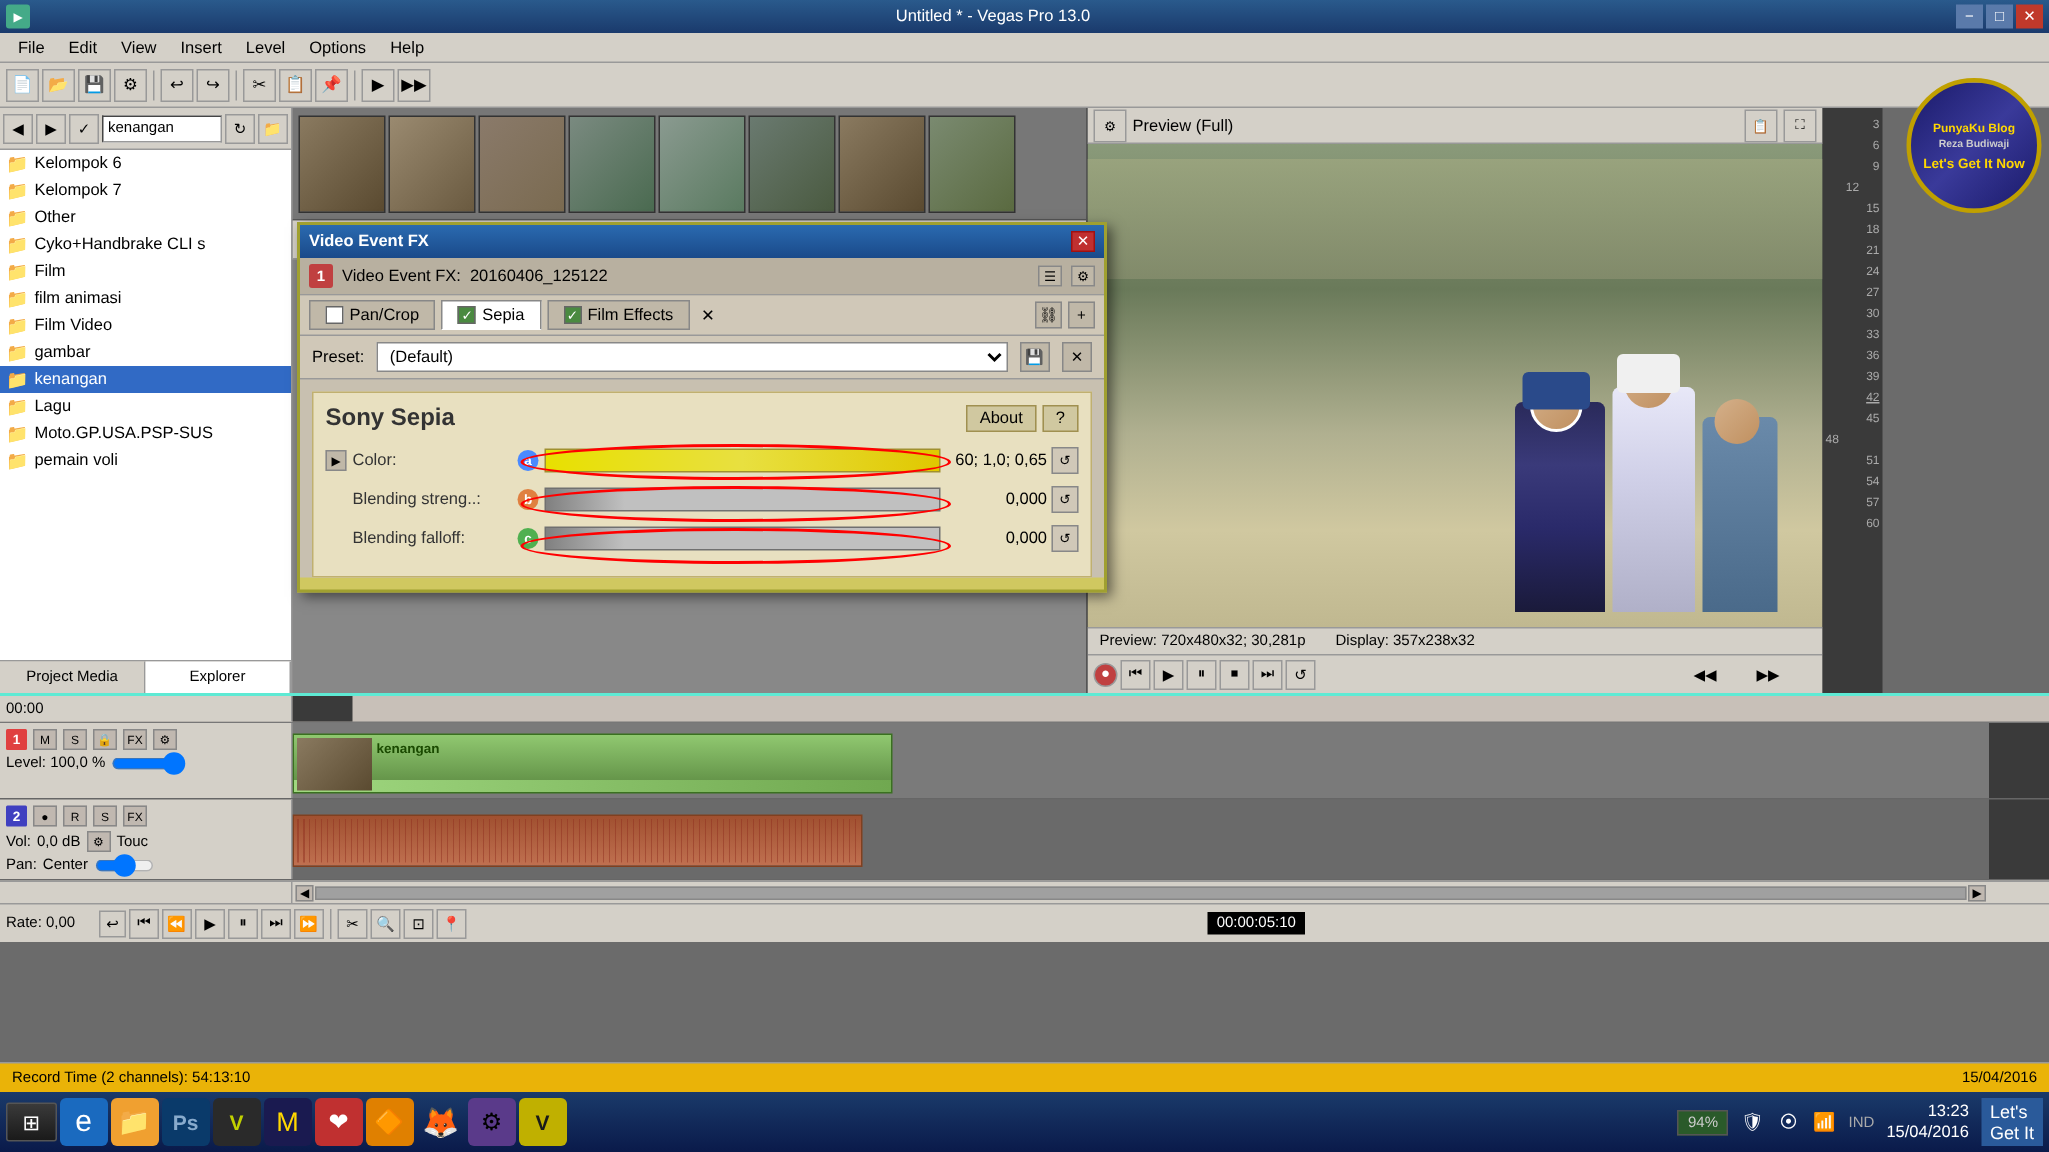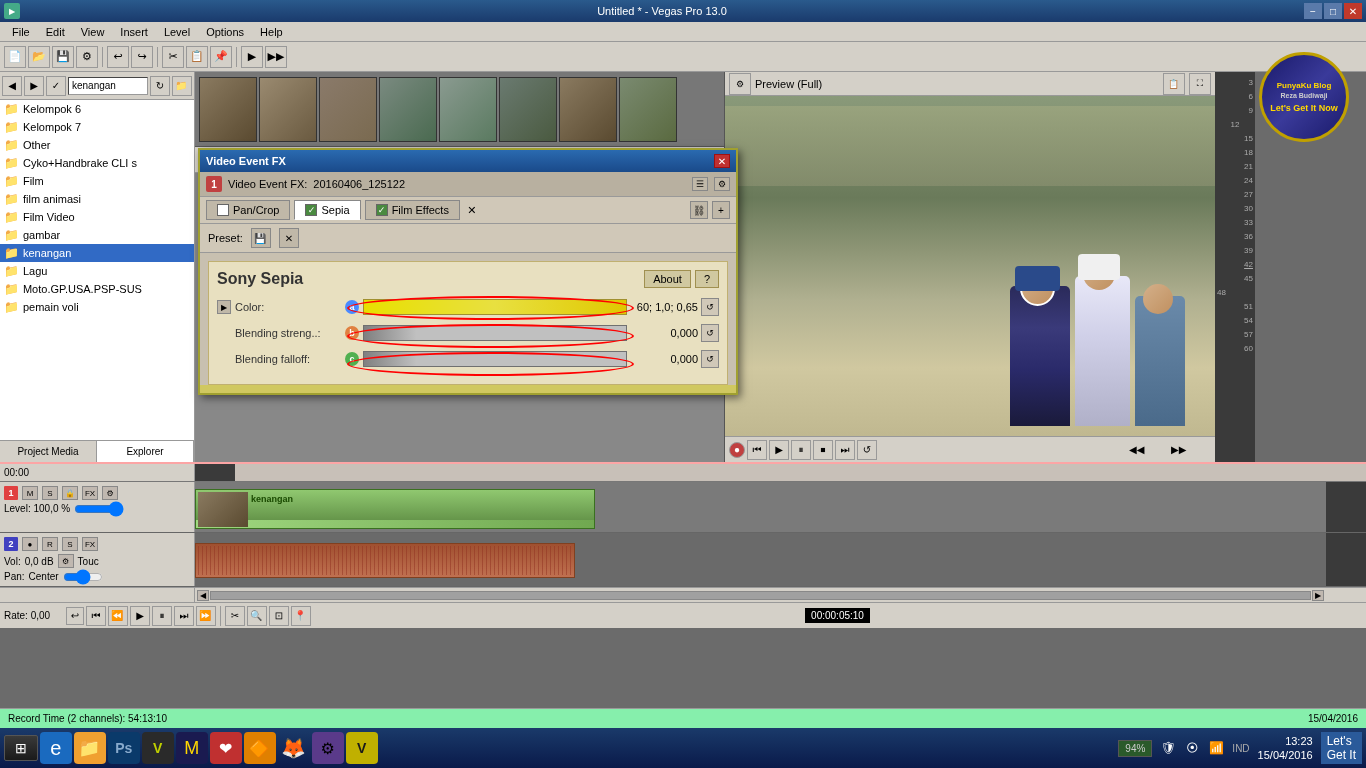--- a/index.html
+++ b/index.html
@@ -90,21 +90,21 @@
     .ind-a { background: #4a8aff; }
     .ind-b { background: #e08040; }
     .ind-c { background: #50b050; }
     .fx-slider-container { flex: 1; position: relative; }
     .fx-slider { width: 100%; height: 16px; background: linear-gradient(to right, #d0c060 0%, #f0e080 100%); border: 1px solid #a09030; position: relative; }
     .fx-slider-gray { width: 100%; height: 16px; background: linear-gradient(to right, #808080 0%, #c0c0c0 20%); border: 1px solid #707070; }
     .fx-value { min-width: 65px; text-align: right; font-size: 11px; margin-left: 6px; }
     .fx-reset { width: 18px; height: 18px; background: #d0c8b8; border: 1px solid #888; cursor: pointer; display: flex; align-items: center; justify-content: center; font-size: 9px; margin-left: 3px; }
 
     
-    #logo-area { position: absolute; top: 52px; right: 12px; width: 95px; height: 95px; z-index: 50; }
+    #logo-area { position: absolute; top: 52px; right: 0; width: 95px; height: 95px; z-index: 50; }
 
     
     .track-num { width: 14px; height: 14px; background: #e04040; border-radius: 1px; color: white; font-size: 9px; display: flex; align-items: center; justify-content: center; font-weight: bold; }
     .track-num2 { width: 14px; height: 14px; background: #4040c0; border-radius: 1px; color: white; font-size: 9px; display: flex; align-items: center; justify-content: center; font-weight: bold; }
 
     select { font-size: 11px; }
     input[type=range] { width: 100%; }
   </style>
 </head>
 <body>
@@ -265,20 +265,24 @@
           <div style="width:55px; height:150px; background: linear-gradient(to bottom, #e8e8f8 0%, #d0d0e8 40%, #b0b0c8 100%); border-radius: 5px 5px 0 0; position:relative;">
             <div style="position:absolute; top:-18px; left:8px; width:32px; height:32px; border-radius:50%; background: linear-gradient(135deg, #d4b08a, #c09060);"></div>
             <div style="position:absolute; top:-22px; left:3px; width:42px; height:26px; background: #f0f0f0; border-radius:4px;"></div>
           </div>
 
           <div style="width:50px; height:130px; background: linear-gradient(to bottom, #6a8aaa 0%, #5a7a9a 50%, #4a6a8a 100%); border-radius: 5px 5px 0 0; position:relative;">
             <div style="position:absolute; top:-12px; left:8px; width:30px; height:30px; border-radius:50%; background: linear-gradient(135deg, #d4b08a, #c09060);"></div>
           </div>
         </div>
       </div>
+    </div>
+    <div style="background: #d4d0c8; height:18px; display:flex; align-items:center; padding:0 8px; font-size:10px; border-top:1px solid #999;">
+      <span>Preview: 720x480x32; 30,281p</span>
+      <span style="margin-left:20px;">Display: 357x238x32</span>
     </div>
 
     <div id="timeline-controls" style="background:#d4d0c8; height:26px; display:flex; align-items:center; gap:2px; padding:2px 4px; border-top:1px solid #999;">
       <button class="tl-btn" style="background:#c04040; color:white; border-radius:50%; width:16px; height:16px;">●</button>
       <button class="tl-btn">⏮</button>
       <button class="tl-btn">▶</button>
       <button class="tl-btn">⏸</button>
       <button class="tl-btn">⏹</button>
       <button class="tl-btn">⏭</button>
       <button class="tl-btn">↺</button>
@@ -305,21 +309,21 @@
     <div style="color:#aaa; font-size:8px; text-align:right; line-height:14px;text-decoration:underline;">42</div>
     <div style="color:#aaa; font-size:8px; text-align:right; line-height:14px;">45</div>
     <div style="color:#aaa; font-size:8px; text-align:left; line-height:14px;">48</div>
     <div style="color:#aaa; font-size:8px; text-align:right; line-height:14px;">51</div>
     <div style="color:#aaa; font-size:8px; text-align:right; line-height:14px;">54</div>
     <div style="color:#aaa; font-size:8px; text-align:right; line-height:14px;">57</div>
     <div style="color:#aaa; font-size:8px; text-align:right; line-height:14px;">60</div>
   </div>
 </div>
 
-<div style="height: 140px; display:flex; flex-direction:column; border-top: 2px solid #fca5a5;">
+<div style="height: 140px; display:flex; flex-direction:column; border-top: 2px solid #5eead4;">
 
   <div style="height:20px; background:#c8c0b8; display:flex; border-bottom:1px solid #777;">
     <div style="width:195px; background:#d4d0c8; border-right:1px solid #999; display:flex; align-items:center; padding:0 4px; font-size:10px;">00:00</div>
     <div style="width:40px; background:#3a3a3a;"></div>
   </div>
 
   <div style="height:55px; display:flex; border-bottom:1px solid #666;">
     <div style="width:195px; background:#d4d0c8; border-right:1px solid #999; padding:4px; display:flex; flex-direction:column; gap:3px;">
       <div style="display:flex; align-items:center; gap:4px;">
         <div class="track-num">1</div>
@@ -398,21 +402,21 @@
   <div class="tb-sep"></div>
   <button class="tl-btn">✂</button>
   <button class="tl-btn">🔍</button>
   <button class="tl-btn">⊡</button>
   <button class="tl-btn">📍</button>
   <div style="flex:1;"></div>
   <span style="font-size:10px; background:black; color:white; padding:2px 6px;">00:00:05:10</span>
   <div style="flex:1;"></div>
 </div>
 
-<div id="status-bar" style="background:#86efac; height:20px; display:flex; align-items:center; padding:0 8px; font-size:10px; border-top:1px solid #999; position:absolute; bottom:40px; left:0; right:0;">
+<div id="status-bar" style="background:#eab308; height:20px; display:flex; align-items:center; padding:0 8px; font-size:10px; border-top:1px solid #999; position:absolute; bottom:40px; left:0; right:0;">
   <span>Record Time (2 channels): 54:13:10</span>
   <div style="flex:1;"></div>
   <span>15/04/2016</span>
 </div>
 
 <div id="taskbar">
   <div class="taskbar-start">
     <span style="font-size:14px;">⊞</span>
   </div>
   <div class="taskbar-app" style="background:#1a6abf; color:white; font-size:20px;">e</div>
@@ -476,20 +480,23 @@
         <span>Film Effects</span>
       </div>
       <button style="width:16px;height:16px;background:none;border:none;font-size:11px;cursor:pointer;">✕</button>
       <div style="flex:1;"></div>
       <button style="width:18px;height:18px;background:#c0b8a8;border:1px solid #888;font-size:10px;cursor:pointer;">⛓</button>
       <button style="width:18px;height:18px;background:#c0b8a8;border:1px solid #888;font-size:10px;cursor:pointer;">+</button>
     </div>
 
     <div id="vfx-preset-row">
       <span>Preset:</span>
+      <select id="preset-dropdown">
+        <option>(Default)</option>
+      </select>
       <button class="preset-btn">💾</button>
       <button class="preset-btn">✕</button>
     </div>
 
     <div id="sony-sepia-panel">
       <div id="sony-sepia-header">
         <span id="sony-sepia-title">Sony Sepia</span>
         <div id="sony-sepia-btns">
           <button class="sepia-hdr-btn">About</button>
           <button class="sepia-hdr-btn">?</button>

